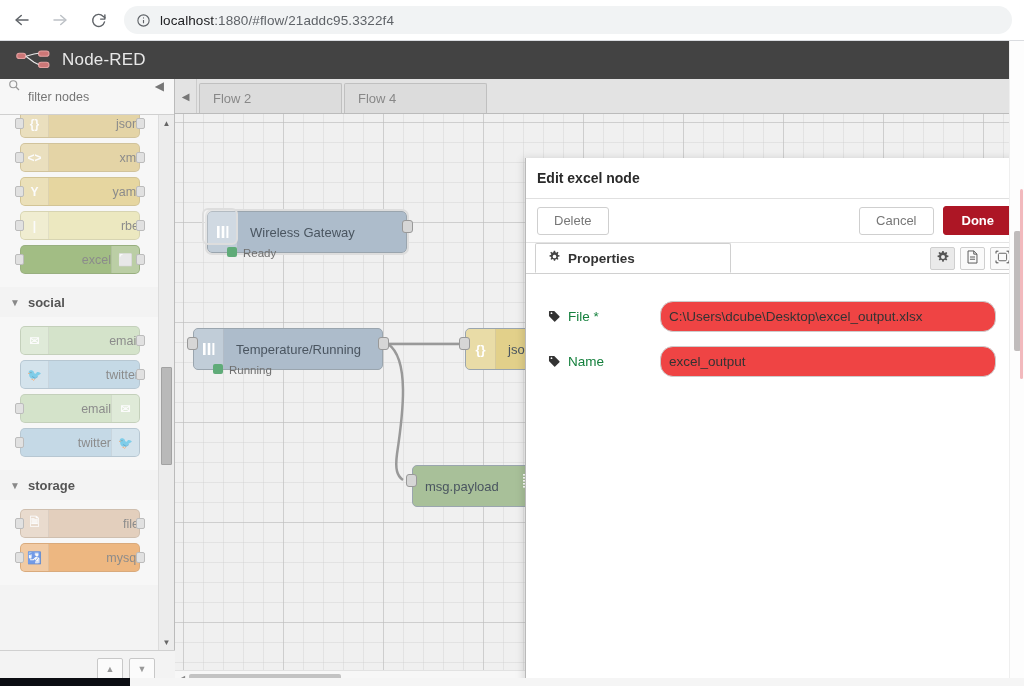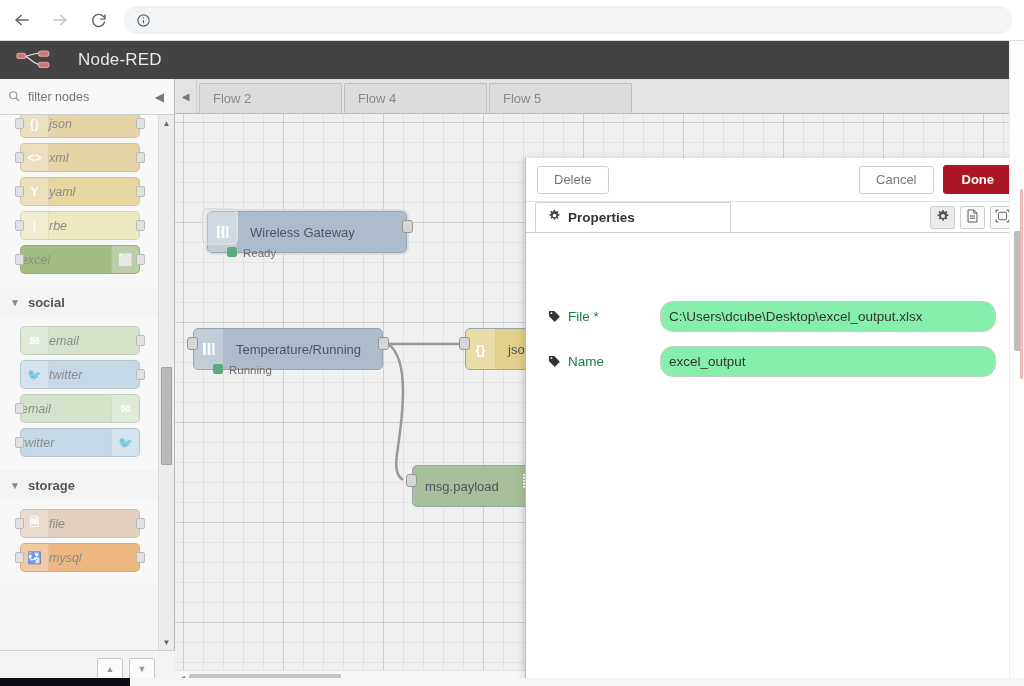--- a/index.html
+++ b/index.html
@@ -44,42 +44,41 @@
     letter-spacing: .1px;
   }
   #omnibox .url .host { color: #202124; }
 
   
   #nr-header {
     position: absolute; left: 0; top: 41px; width: 1024px; height: 38px;
     background: #434343;
     display: flex; align-items: center;
     padding-left: 16px;
-    gap: 16px;
   }
   #nr-logo { width: 36px; height: 22px; flex: 0 0 auto; }
   #nr-title {
     color: #e8e8e8; font-size: 17px; margin-left: 10px;
     letter-spacing: .2px;
   }
 
   
   #workspace {
     position: absolute; left: 0; top: 79px; width: 1024px; height: 607px;
     background: #f3f3f3;
   }
 
   
   #palette {
     position: absolute; left: 0; top: 0; width: 175px; height: 607px;
     background: #f3f3f3; border-right: 1px solid #bbb;
   }
   #palette-search {
     height: 36px; border-bottom: 1px solid #d0d0d0;
-    display: flex; align-items: center; padding: 0 8px;
+    display: flex; padding: 0 8px;
     background: #f7f7f7;
   }
   #palette-search .sicon { color: #999; font-size: 11px; margin-right: 6px; }
   #palette-search input {
     border: 0; outline: 0; background: transparent;
     font-size: 12.5px; color: #9a9a9a; width: 120px;
     font-family: "Liberation Sans", sans-serif;
   }
   #palette-scroll {
     position: absolute; top: 36px; left: 0; right: 16px; bottom: 36px;
@@ -93,21 +92,21 @@
   .pal-group-head .caret { margin-right: 8px; color: #888; font-size: 10px; }
   .pal-group-body { background: #f7f7f7; padding: 4px 0 8px 0; }
   .pal-node {
     position: relative;
     height: 29px; margin: 5px 18px 5px 20px;
     border-radius: 5px; border: 1px solid rgba(0,0,0,.14);
     display: flex; align-items: center;
     font-size: 12.5px; color: #4a4a4a;
     opacity: .62;
   }
-  .pal-node .lbl { flex: 1; text-align: left; font-style: italic; }
+  .pal-node .lbl { flex: 1; text-align: right; }
   .pal-node .nicon {
     width: 28px; height: 100%;
     display: flex; align-items: center; justify-content: center;
     background: rgba(255,255,255,.28);
     color: #fff; font-size: 12px; font-weight: bold;
   }
   .pal-node .nicon.left { border-right: 1px solid rgba(0,0,0,.1); border-radius: 4px 0 0 4px; }
   .pal-node .nicon.right { border-left: 1px solid rgba(0,0,0,.1); border-radius: 0 4px 4px 0; }
   .pal-node .port {
     position: absolute; width: 9px; height: 11px; top: 8px;
@@ -291,21 +290,21 @@
   .form-row .flabel {
     width: 112px; font-size: 13.5px; color: #15803d;
     display: flex; align-items: center;
   }
   .form-row .flabel .tag-ico { margin-right: 7px; color: #333; display: flex; }
   .form-row input {
     flex: 1; height: 31px;
     border: 1px solid #ccc; border-radius: 13px;
     padding: 0 8px; font-size: 13.5px; color: #333;
     font-family: "Liberation Sans", sans-serif;
-    outline: none; background: #86efac;
+    outline: none; background: #ef4444;
   }
 
   
   #page-scroll {
     position: absolute; right: 0; top: 41px; width: 15px; bottom: 0;
     background: #fdfdfd; border-left: 1px solid #efefef;
   }
   #page-scroll .thumb {
     position: absolute; left: 4px; width: 7px; top: 190px; height: 120px;
     background: #c0bcbc; border-radius: 2px;
@@ -351,20 +350,21 @@
     </span>
   </div>
   <div id="omnibox">
     <span class="info-ico">
       <svg width="15" height="15" viewBox="0 0 24 24" fill="none" stroke="currentColor" stroke-width="1.8">
           <circle cx="12" cy="12" r="9"></circle>
           <line x1="12" y1="11" x2="12" y2="16.5"></line>
           <circle cx="12" cy="7.8" r=".9" fill="currentColor" stroke="none"></circle>
         </svg>
     </span>
+    <span class="url"><span class="host">localhost</span><span>:1880/#flow/21addc95.3322f4</span></span>
   </div>
 </div>
 
 <div id="nr-header">
   <span id="nr-logo">
     <svg width="36" height="22" viewBox="0 0 48 28">
       <g fill="#c77" stroke="#e4a0a0" stroke-width="1.4">
         <rect x="1" y="5" width="12" height="7" rx="3.5"></rect>
         <rect x="30" y="2" width="14" height="7" rx="3.5"></rect>
         <rect x="30" y="17" width="14" height="7" rx="3.5"></rect>
@@ -495,23 +495,20 @@
       <div class="tab-scroll-l">
         <span>◀</span>
       </div>
       <div id="flow-tabs" style="display:flex;align-items:stretch;">
           <div class="flow-tab">
             <span>Flow 2</span>
           </div>
           <div class="flow-tab">
             <span>Flow 4</span>
           </div>
-          <div class="flow-tab">
-            <span>Flow 5</span>
-          </div>
         </div>
     </div>
 
     <div id="canvas">
       <svg id="wires" width="460" height="420" style="position:absolute;left:0;top:0;">
         <path d="M213 230 C 250 230, 255 230, 290 230" stroke="#999" stroke-width="2.5" fill="none"></path>
         <path d="M213 230 C 235 245, 228 300, 222 340 C 220 355, 222 362, 228 366" stroke="#999" stroke-width="2.5" fill="none"></path>
       </svg>
       <div id="canvas-nodes">
           <div class="fnode selected" style="left: 32px; top: 97px; width: 200px; background: rgb(173, 188, 203);">
@@ -571,20 +568,21 @@
     <div id="canvas-vscroll">
       <div class="thumb"></div>
     </div>
     <div id="canvas-hscroll">
       <div class="arr">◀</div>
       <div class="thumb"></div>
     </div>
   </div>
 
   <div id="edit-panel">
+    <div id="edit-header">Edit excel node</div>
 
     <div id="edit-buttons">
       <div class="ebtn">Delete</div>
       <div class="spacer"></div>
       <div class="ebtn">Cancel</div>
       <div class="ebtn primary">Done</div>
     </div>
 
     <div id="edit-tabs">
       <div class="etab">

